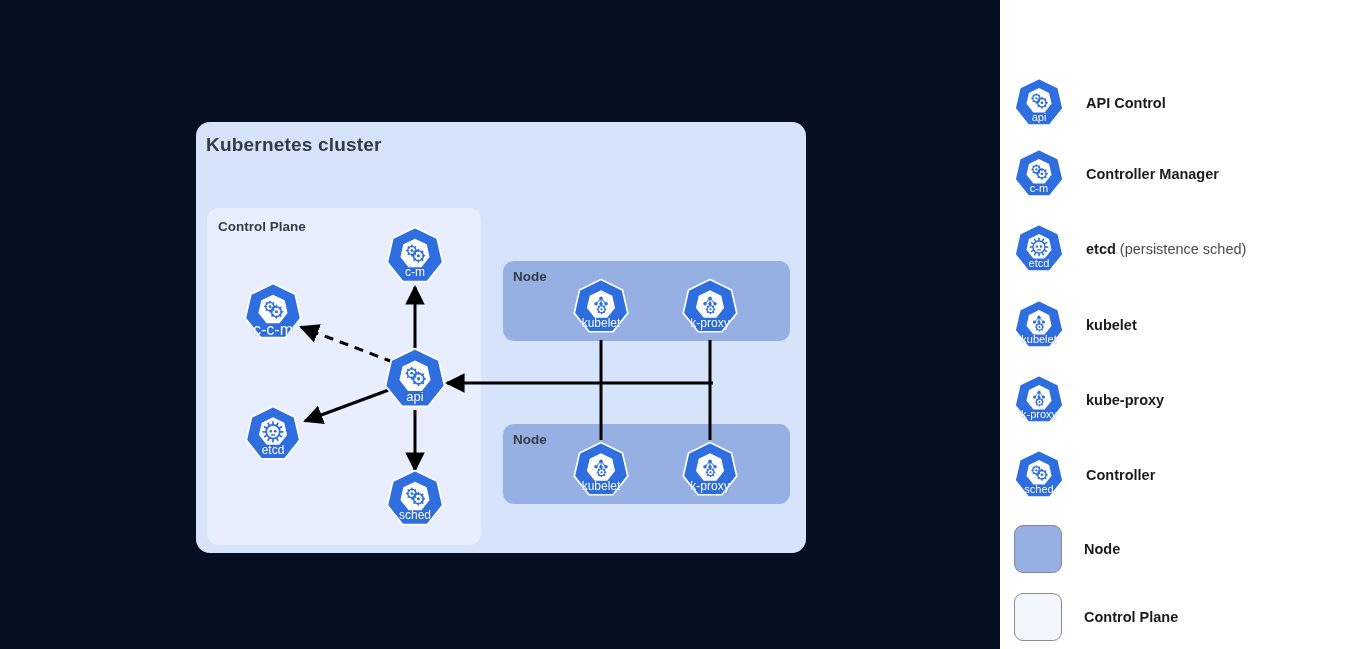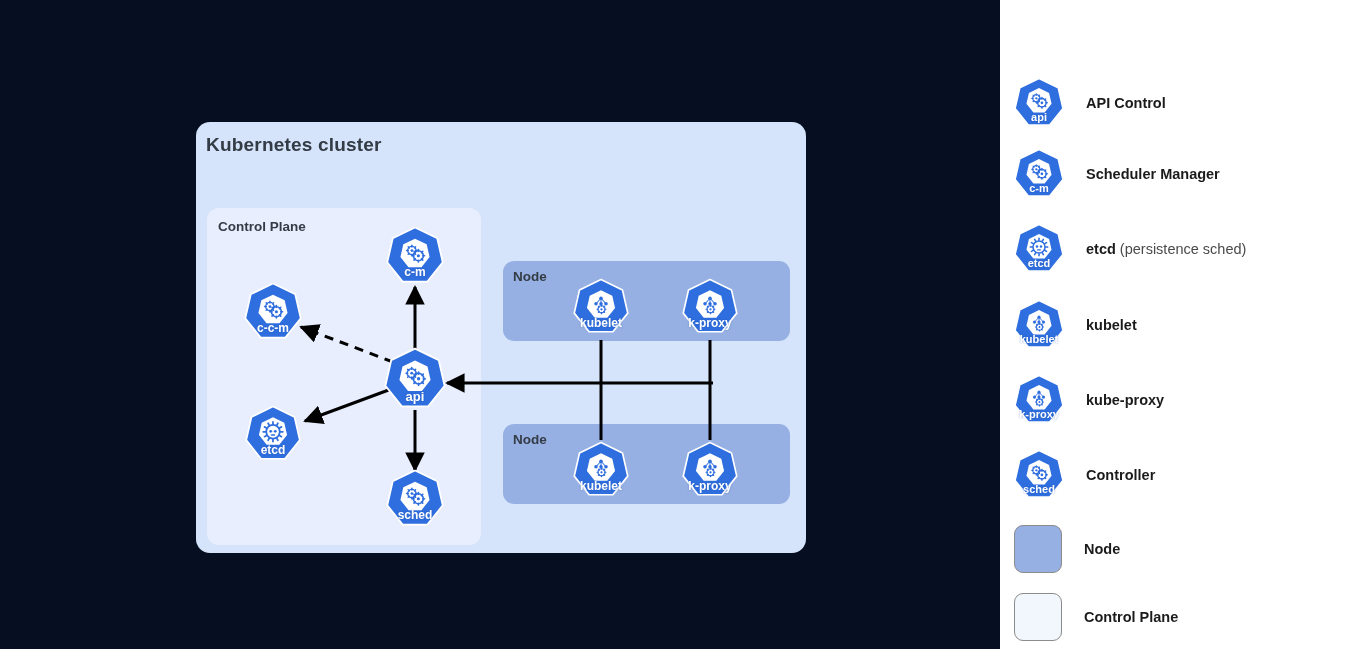--- a/index.html
+++ b/index.html
@@ -100,21 +100,21 @@
     position: absolute;
     transform: translate(-50%, -50%);
   }
   .k8s svg { display: block; overflow: visible; }
 
   .hex-label {
     position: absolute;
     left: 50%;
     transform: translateX(-50%);
     color: #ffffff;
-    font-weight: 700;
+    font-weight: 400;
     text-shadow: 0 0 2px rgba(30,80,170,.55);
     white-space: nowrap;
     pointer-events: none;
   }
 </style>
 </head>
 <body>
 
 <div id="canvas">
 
@@ -213,21 +213,21 @@
               <line x1="50.979184719828694" y1="70.0208152801713" x2="46.153180938230506" y2="74.8468190617695" stroke="#2f6ede" stroke-width="6.12" stroke-linecap="round"></line>
               <line x1="46" y1="58" x2="39.175" y2="58" stroke="#2f6ede" stroke-width="6.12" stroke-linecap="round"></line>
               <line x1="50.97918471982869" y1="45.979184719828694" x2="46.153180938230506" y2="41.153180938230506" stroke="#2f6ede" stroke-width="6.12" stroke-linecap="round"></line>
               <line x1="63" y1="41" x2="62.99999999999999" y2="34.175" stroke="#2f6ede" stroke-width="6.12" stroke-linecap="round"></line>
               <line x1="75.0208152801713" y1="45.97918471982869" x2="79.8468190617695" y2="41.153180938230506" stroke="#2f6ede" stroke-width="6.12" stroke-linecap="round"></line>
     <circle cx="63" cy="58" r="19" fill="none" stroke="#2f6ede" stroke-width="6.12"></circle>
     <circle cx="63" cy="58" r="6" fill="#2f6ede"></circle>
         </g>
       </g>
     </svg>
-        <div class="hex-label" style="top: 37.99px; font-size: 12px;">c-c-m</div>
+        <div class="hex-label" style="top: 37.99px; font-size: 16px;">c-c-m</div>
       </div>
     </div>
   <div class="k8s" style="left: 415px; top: 379px; width: 62px; height: 62px;">
       <div style="position: relative; width: 62px; height: 62px;">
     <svg width="62" height="62" viewBox="0 0 100 100">
       <polygon points="50.00,1.00 88.31,19.45 97.77,60.90 71.26,94.15 28.74,94.15 2.23,60.90 11.69,19.45" fill="#2f6ede" stroke="#ffffff" stroke-width="3" stroke-linejoin="round"></polygon>
       <g transform="translate(50,46) scale(0.56) translate(-50,-50)">
         <polygon points="50.00,4.00 85.96,21.32 94.85,60.24 69.96,91.44 30.04,91.44 5.15,60.24 14.04,21.32" fill="#ffffff"></polygon>
         <g transform="translate(50,50) scale(0.80) translate(-50,-50)">
           <line x1="52" y1="38" x2="58.375" y2="38" stroke="#2f6ede" stroke-width="5.3999999999999995" stroke-linecap="round"></line>
@@ -501,21 +501,21 @@
               <line x1="50.979184719828694" y1="70.0208152801713" x2="46.153180938230506" y2="74.8468190617695" stroke="#2f6ede" stroke-width="6.12" stroke-linecap="round"></line>
               <line x1="46" y1="58" x2="39.175" y2="58" stroke="#2f6ede" stroke-width="6.12" stroke-linecap="round"></line>
               <line x1="50.97918471982869" y1="45.979184719828694" x2="46.153180938230506" y2="41.153180938230506" stroke="#2f6ede" stroke-width="6.12" stroke-linecap="round"></line>
               <line x1="63" y1="41" x2="62.99999999999999" y2="34.175" stroke="#2f6ede" stroke-width="6.12" stroke-linecap="round"></line>
               <line x1="75.0208152801713" y1="45.97918471982869" x2="79.8468190617695" y2="41.153180938230506" stroke="#2f6ede" stroke-width="6.12" stroke-linecap="round"></line>
     <circle cx="63" cy="58" r="19" fill="none" stroke="#2f6ede" stroke-width="6.12"></circle>
     <circle cx="63" cy="58" r="6" fill="#2f6ede"></circle>
         </g>
       </g>
     </svg><div class="hex-label" style="top: 32.75px; font-size: 11px;">c-m</div></div>
-      <div class="legend-label"><span>Scheduler Manager</span><span class="sub"></span></div>
+      <div class="legend-label"><span>Controller Manager</span><span class="sub"></span></div>
     </div>
     <div class="legend-row" style="top: 224px;">
       <div style="position: relative; width: 50px; height: 50px;">
     <svg width="50" height="50" viewBox="0 0 100 100">
       <polygon points="50.00,1.00 88.31,19.45 97.77,60.90 71.26,94.15 28.74,94.15 2.23,60.90 11.69,19.45" fill="#2f6ede" stroke="#ffffff" stroke-width="3" stroke-linejoin="round"></polygon>
       <g transform="translate(50,46) scale(0.56) translate(-50,-50)">
         <polygon points="50.00,4.00 85.96,21.32 94.85,60.24 69.96,91.44 30.04,91.44 5.15,60.24 14.04,21.32" fill="#ffffff"></polygon>
         <g transform="translate(50,50) scale(0.80) translate(-50,-50)">
           <line x1="50" y1="20" x2="50" y2="11" stroke="#2f6ede" stroke-width="7" stroke-linecap="round"></line>
               <line x1="65" y1="24.019237886466843" x2="69.5" y2="16.225009252406892" stroke="#2f6ede" stroke-width="7" stroke-linecap="round"></line>

